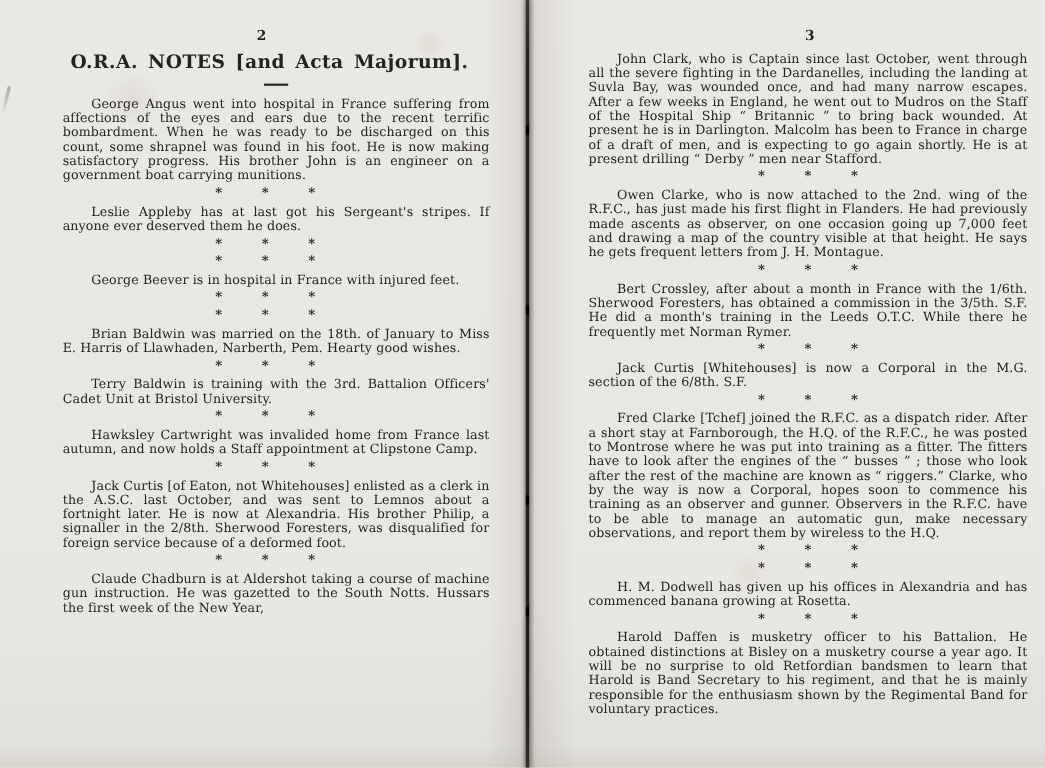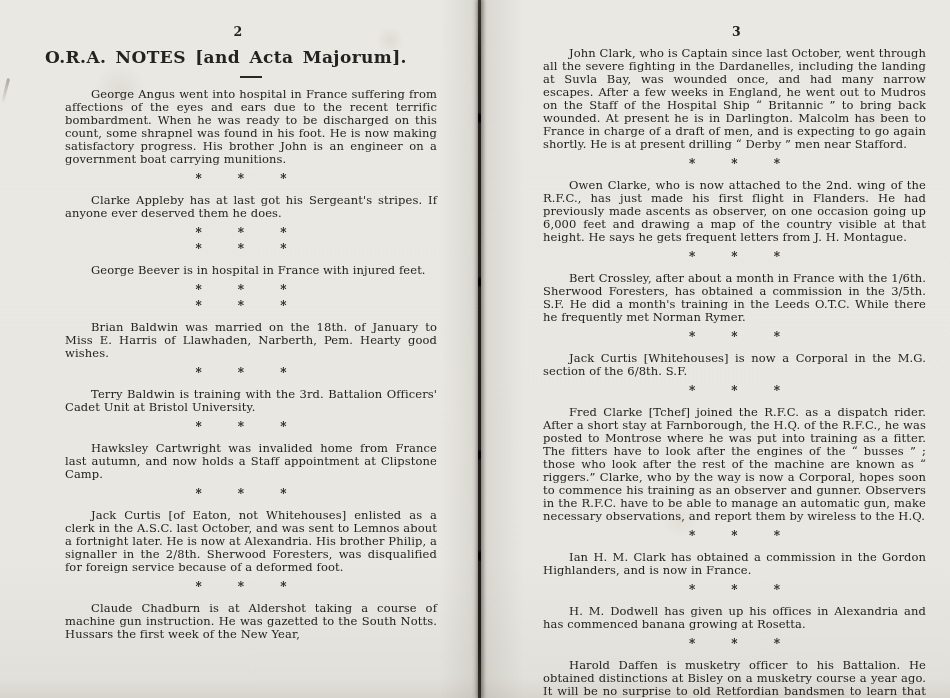--- a/index.html
+++ b/index.html
@@ -73,36 +73,36 @@
     font-size: 12.5px;
     font-weight: bold;
     letter-spacing: 0.5px;
     margin-bottom: 8px;
   }
   .page-left .page-number { margin-left: -26px; }
   .page-right .page-number { margin-left: 4px; }
 
   .title {
     margin: 8px 0 0 0;
-    text-align: left;
+    text-align: center;
     font-size: 17px;
     font-weight: bold;
     letter-spacing: 0.4px;
     word-spacing: 3px;
     white-space: nowrap;
     margin-left: -12px;
   }
   .title-rule {
     width: 22px;
     height: 1.5px;
     background: #2a2724;
     margin: 9px auto 10px auto;
   }
   .para {
-    margin: 8px;
+    margin: 0;
     font-size: 11.5px;
     line-height: 13px;
     text-align: justify;
     text-indent: 26px;
     letter-spacing: 0.1px;
   }
   .sep {
     display: flex;
     justify-content: center;
     gap: 36px;
@@ -131,21 +131,21 @@
     <div class="title">O.R.A.  NOTES  [and Acta Majorum].</div>
     <div class="title-rule"></div>
 
     <p class="para">George Angus went into hospital in France suffering from affections of the eyes and ears due to the recent terrific bombardment. When he was ready to be discharged on this count, some shrapnel was found in his foot.  He is now making satisfactory progress.  His brother John is an engineer on a government boat carrying munitions.</p>
     <div class="sep">
       <span>*</span>
       <span>*</span>
       <span>*</span>
     </div>
 
-    <p class="para">Clarke Appleby has at last got his Sergeant's stripes.  If anyone ever deserved them he does.</p>
+    <p class="para">Leslie Appleby has at last got his Sergeant's stripes.  If anyone ever deserved them he does.</p>
     <div class="sep">
       <span>*</span>
       <span>*</span>
       <span>*</span>
     </div>
 
     <div class="sep">
       <span>*</span>
       <span>*</span>
       <span>*</span>
@@ -198,21 +198,21 @@
   <div class="page page-right">
     <div class="page-number">3</div>
 
     <p class="para">John Clark, who is Captain since last October, went through all the severe fighting in the Dardanelles, including the landing at Suvla Bay, was wounded once, and had many narrow escapes.  After a few weeks in England, he went out to Mudros on the Staff of the Hospital Ship “ Britannic ” to bring back wounded.  At present he is in Darlington.  Malcolm has been to France in charge of a draft of men, and is expecting to go again shortly.  He is at present drilling “ Derby ” men near Stafford.</p>
     <div class="sep">
       <span>*</span>
       <span>*</span>
       <span>*</span>
     </div>
 
-    <p class="para">Owen Clarke, who is now attached to the 2nd. wing of the R.F.C., has just made his first flight in Flanders.  He had previously made ascents as observer, on one occasion going up 6,000 feet and drawing a map of the country visible at that height.  He says he gets frequent letters from J. H. Montague.</p>
+    <p class="para">Owen Clarke, who is now attached to the 2nd. wing of the R.F.C., has just made his first flight in Flanders.  He had previously made ascents as observer, on one occasion going up 7,000 feet and drawing a map of the country visible at that height.  He says he gets frequent letters from J. H. Montague.</p>
     <div class="sep">
       <span>*</span>
       <span>*</span>
       <span>*</span>
     </div>
 
     <p class="para">Bert Crossley, after about a month in France with the 1/6th. Sherwood Foresters, has obtained a commission in the 3/5th. S.F.  He did a month's training in the Leeds O.T.C.  While there he frequently met Norman Rymer.</p>
     <div class="sep">
       <span>*</span>
       <span>*</span>
@@ -226,21 +226,20 @@
       <span>*</span>
     </div>
 
     <p class="para">Fred Clarke [Tchef] joined the R.F.C. as a dispatch rider.  After a short stay at Farnborough, the H.Q. of the R.F.C., he was posted to Montrose where he was put into training as a fitter.  The fitters have to look after the engines of the “ busses ” ; those who look after the rest of the machine are known as “ riggers.”  Clarke, who by the way is now a Corporal, hopes soon to commence his training as an observer and gunner.  Observers in the R.F.C. have to be able to manage an automatic gun, make necessary observations, and report them by wireless to the H.Q.</p>
     <div class="sep">
       <span>*</span>
       <span>*</span>
       <span>*</span>
     </div>
 
-    <p class="para">Ian H. M. Clark has obtained a commission in the Gordon Highlanders, and is now in France.</p>
     <div class="sep">
       <span>*</span>
       <span>*</span>
       <span>*</span>
     </div>
 
     <p class="para">H. M. Dodwell has given up his offices in Alexandria and has commenced banana growing at Rosetta.</p>
     <div class="sep">
       <span>*</span>
       <span>*</span>

